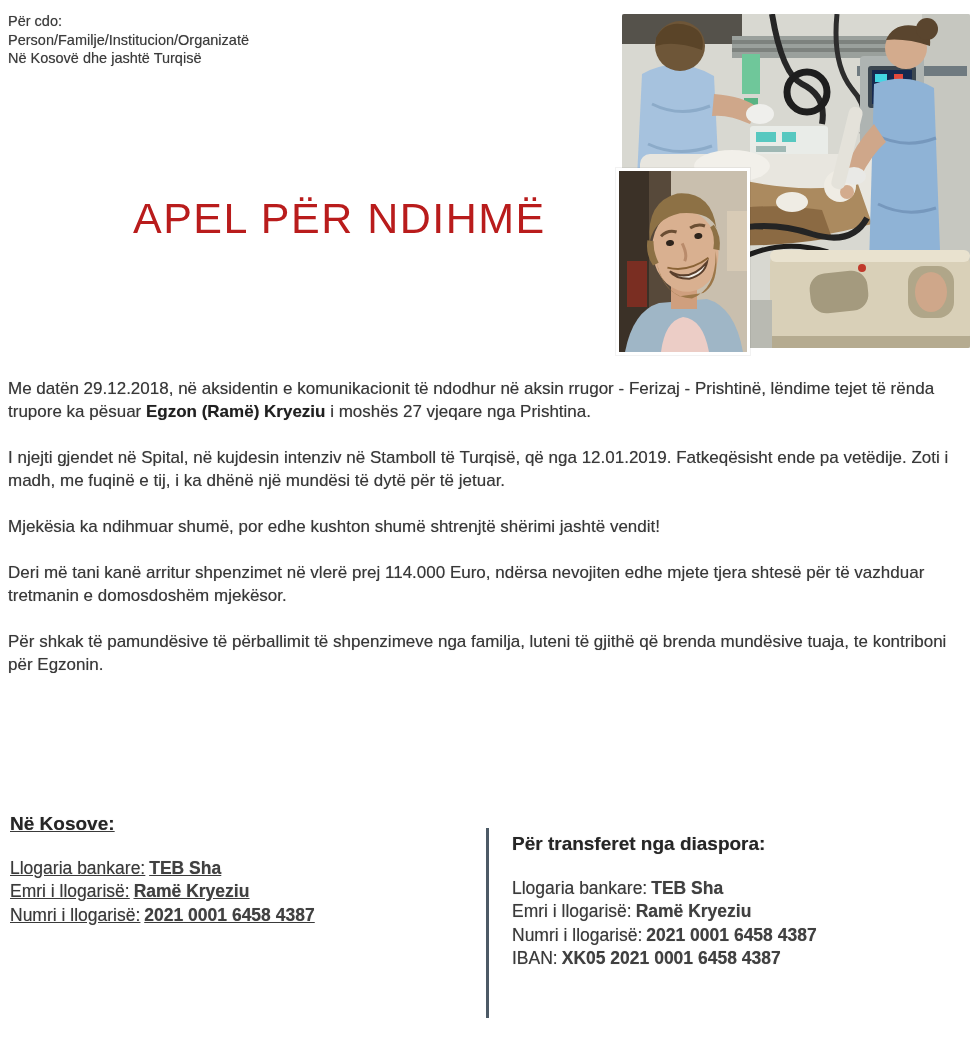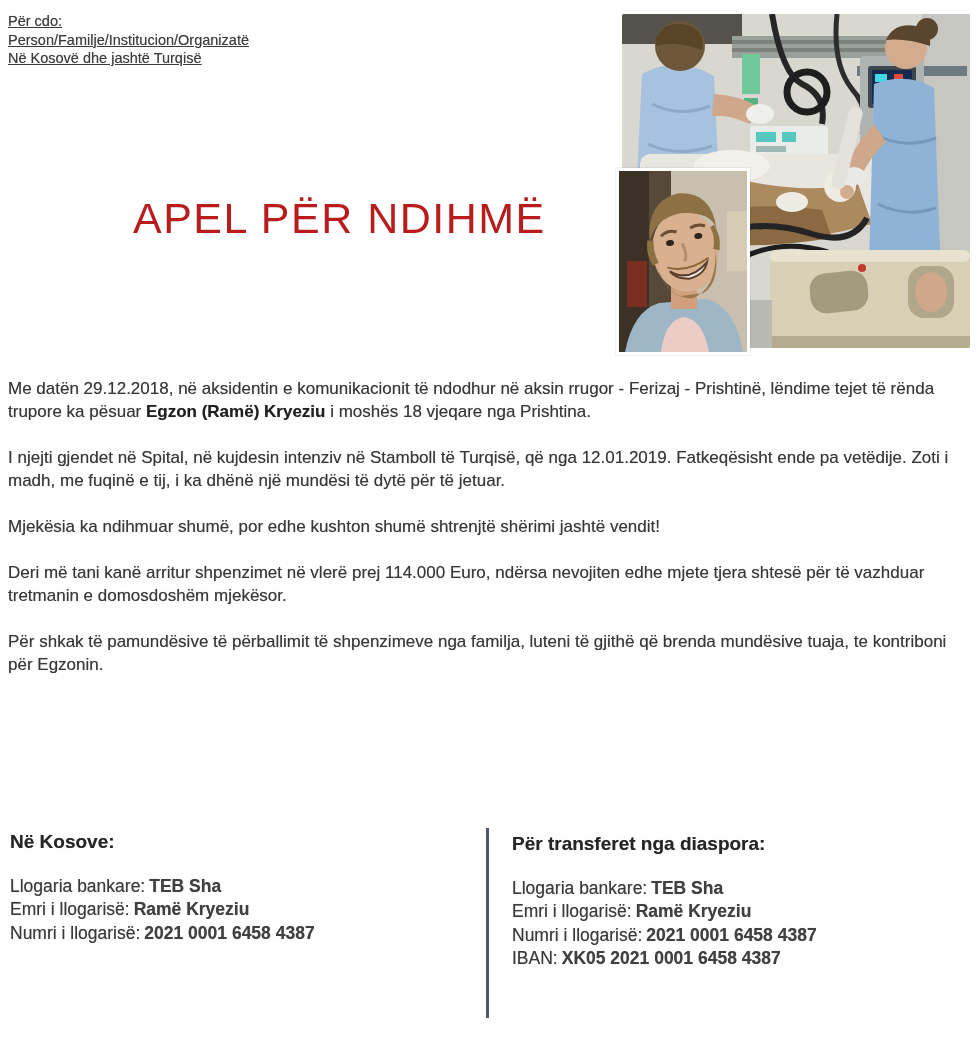--- a/index.html
+++ b/index.html
@@ -4,21 +4,21 @@
 <style>
   html,body{margin:0;padding:0;background:#ffffff;}
   body{
     width:980px;height:1056px;position:relative;overflow:hidden;
     font-family:"Liberation Sans","DejaVu Sans",sans-serif;
     -webkit-font-smoothing:antialiased;
   }
   .soft{text-shadow:0 0 .7px rgba(55,55,55,.55);}
 
   
-  .recipient{position:absolute;left:8px;top:12px;font-size:14.5px;line-height:18.5px;color:#3c3c3c;text-decoration:underline;}
+  .recipient{position:absolute;left:8px;top:12px;font-size:14.5px;line-height:18.5px;color:#3c3c3c;}
 
   
   .title{
     position:absolute;left:133px;top:194px;
     font-size:43px;font-weight:400;letter-spacing:1.5px;color:#b91c1c;
     white-space:nowrap;
   }
 
   
   .photo-main{
@@ -34,21 +34,21 @@
 
   
   .bodycopy{position:absolute;left:8px;top:377px;width:962px;color:#383838;font-size:17px;line-height:23px;}
   .bodycopy p{margin:0 0 23px 0;}
   .bodycopy b{color:#1f1f1f;}
 
   
   .bank{position:absolute;font-size:17.5px;line-height:23.5px;color:#3a3a3a;}
   .bank .heading{font-weight:700;font-size:19px;color:#262626;margin-bottom:21px;}
   .bank .row b{color:#404040;margin-left:4px;}
-  .bank-kosovo{left:10px;top:830px;width:440px;}
+  .bank-kosovo{left:10px;top:812px;width:440px;text-decoration:underline;}
   .bank-diaspora{left:512px;top:832px;width:450px;}
   .vdivider{position:absolute;left:486px;top:828px;width:3px;height:190px;background:#4d5a66;}
 </style>
 </head>
 <body>
 
 <div class="recipient soft">
   <div>Për cdo:</div>
   <div>Person/Familje/Institucion/Organizatë</div>
   <div>Në Kosovë dhe jashtë Turqisë</div>
@@ -159,21 +159,21 @@
 
       <path d="M36 88 Q40 124 66 128 Q92 122 96 84 Q96 116 78 124 L54 124 Q38 114 36 88 Z" fill="#9c7749"></path>
 
       <path d="M48 98 Q66 112 86 94 Q82 106 66 108 Q52 106 48 98 Z" fill="#f3efe8" stroke="#5a3f2c" stroke-width="2"></path>
       <path d="M46 94 q20 8 42 -4" stroke="#8a6336" stroke-width="2" fill="none"></path>
     </g>
   </svg>
 </div>
 
 <div class="bodycopy soft">
-  <p><span>Me datën 29.12.2018, në aksidentin e komunikacionit të ndodhur në aksin rrugor - Ferizaj - Prishtinë, lëndime tejet të rënda trupore ka pësuar </span><b>Egzon (Ramë) Kryeziu</b><span> i moshës 18 vjeqare nga Prishtina.</span></p>
+  <p><span>Me datën 29.12.2018, në aksidentin e komunikacionit të ndodhur në aksin rrugor - Ferizaj - Prishtinë, lëndime tejet të rënda trupore ka pësuar </span><b>Egzon (Ramë) Kryeziu</b><span> i moshës 27 vjeqare nga Prishtina.</span></p>
   <p>I njejti gjendet në Spital, në kujdesin intenziv në Stamboll të Turqisë, që nga 12.01.2019. Fatkeqësisht ende pa vetëdije. Zoti i madh, me fuqinë e tij, i ka dhënë një mundësi të dytë për të jetuar.</p>
   <p>Mjekësia ka ndihmuar shumë, por edhe kushton shumë shtrenjtë shërimi jashtë vendit!</p>
   <p>Deri më tani kanë arritur shpenzimet në vlerë prej 114.000 Euro, ndërsa nevojiten edhe mjete tjera shtesë për të vazhduar tretmanin e domosdoshëm mjekësor.</p>
   <p>Për shkak të pamundësive të përballimit të shpenzimeve nga familja, luteni të gjithë që brenda mundësive tuaja, te kontriboni për Egzonin.</p>
 </div>
 
 <div class="bank bank-kosovo soft">
   <div class="heading">Në Kosove:</div>
   <div class="row"><span>Llogaria bankare:</span><b>TEB Sha</b></div>
   <div class="row"><span>Emri i llogarisë:</span><b>Ramë Kryeziu</b></div>

